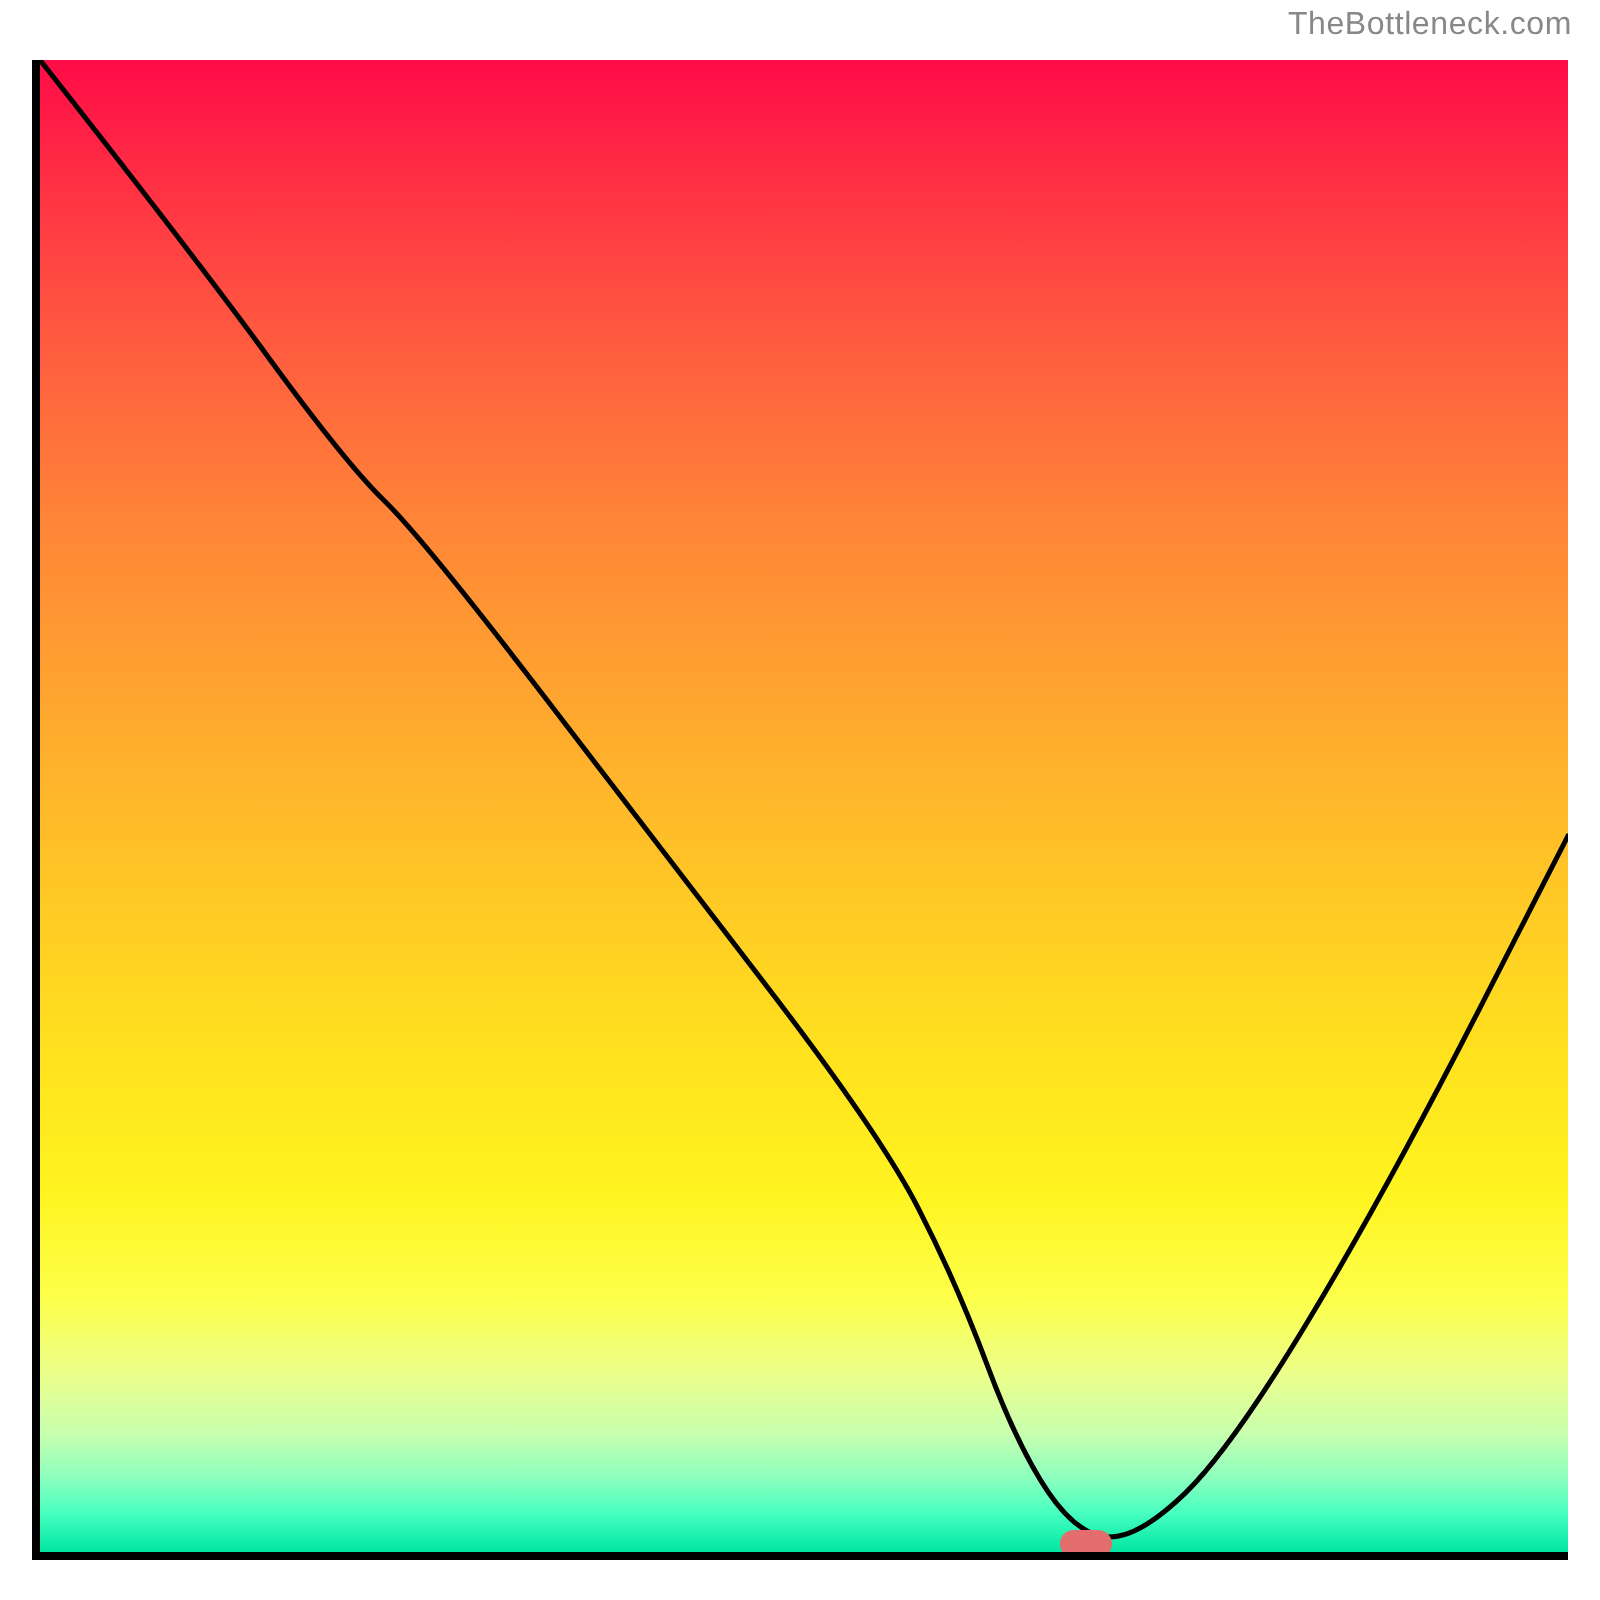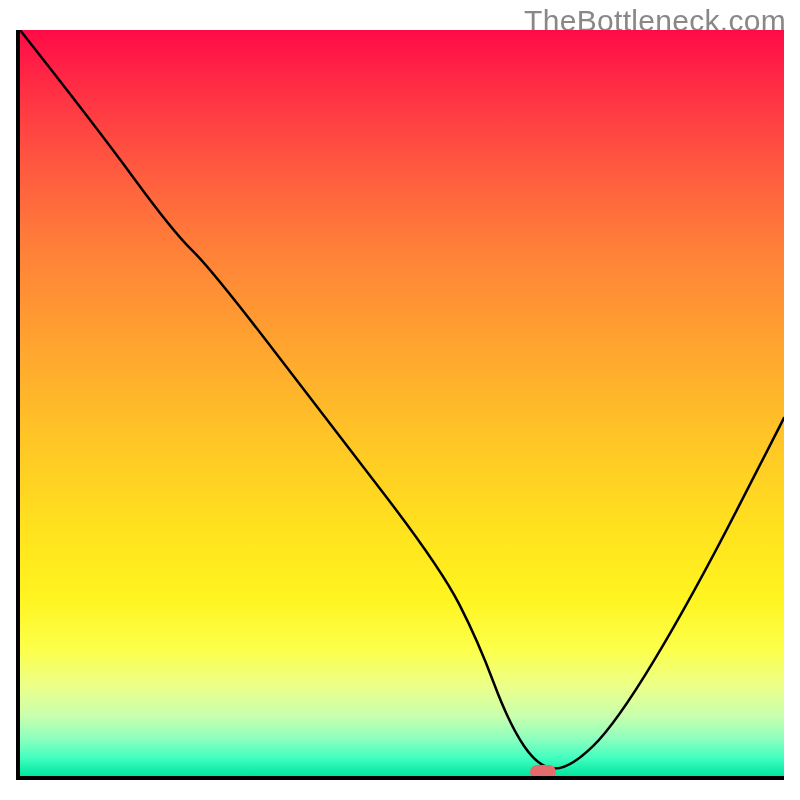--- a/index.html
+++ b/index.html
@@ -13,21 +13,21 @@
   .wrap {
     position: relative;
     width: 800px;
     height: 800px;
   }
   .watermark {
     position: absolute;
     top: 4px;
     right: 14px;
     color: #888;
-    font-size: 30px;
+    font-size: 16px;
     font-weight: 500;
     letter-spacing: 0.3px;
   }
   .plot-area {
     position: absolute;
     left: 16px;
     top: 30px;
     width: 768px;
     height: 750px;
     border-left: 4px solid #000;

